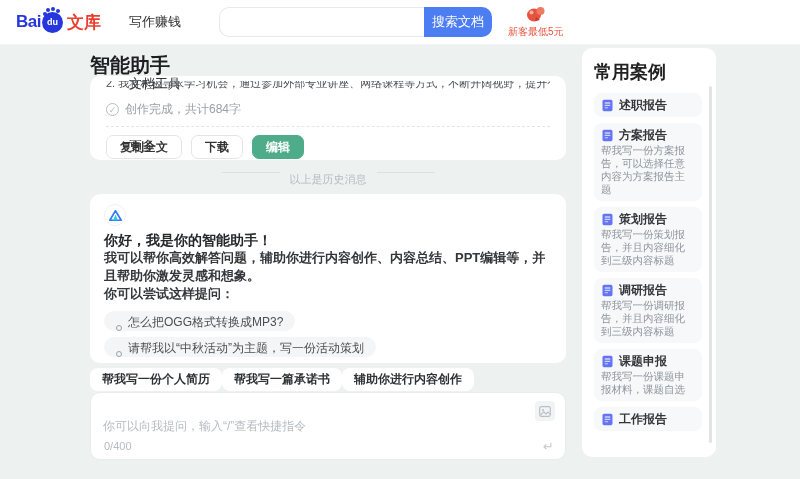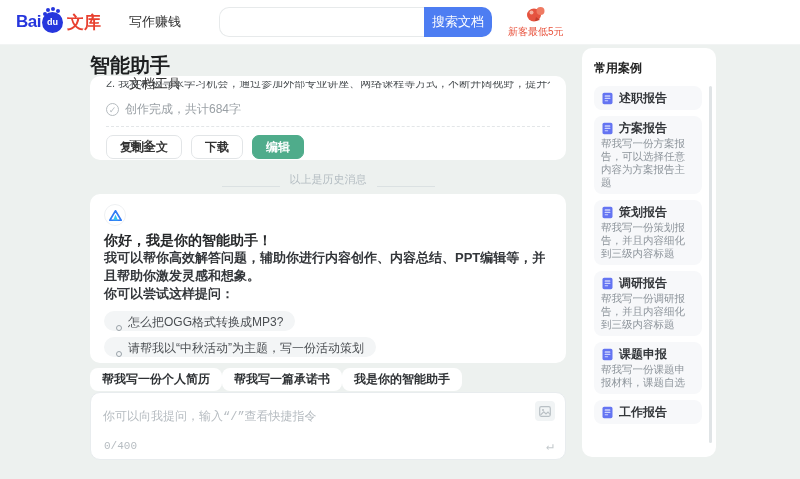--- a/index.html
+++ b/index.html
@@ -69,21 +69,21 @@
   .btn-row { display:flex; gap:9px; }
   .btn {
     height:24px; padding:0 13px; border-radius:7px; font-size:12px; font-weight:600;
     border:1px solid #e2e5e7; background:#fff; color:#333; cursor:pointer;
     display:flex; align-items:center;
   }
   .btn.green { background:#4fac8b; border-color:#4fac8b; color:#fff; }
 
   .history-divider {
     position:absolute; top:120px; left:0; width:476px;
-    display:flex; align-items:flex-end; justify-content:center; gap:10px;
+    display:flex; align-items:flex-start; justify-content:center; gap:10px;
     color:#b4bdc2; font-size:11px;
   }
   .history-divider .line { width:58px; height:1px; background:#dbe1e2; }
 
   .chat-card {
     position:absolute; top:142px; left:0; width:476px; height:169px;
     padding:10px 14px; overflow:hidden;
   }
   .ai-avatar {
     width:22px; height:22px; border-radius:50%; border:1px solid #eef0f2;
@@ -101,41 +101,41 @@
 
   .chips-row { position:absolute; top:316px; left:0; display:flex; }
   .chip {
     background:#fff; border-radius:8px; padding:0 12px; height:23px;
     font-size:12px; font-weight:bold; color:#2f3235; display:flex; align-items:center;
     cursor:pointer; white-space:nowrap;
   }
 
   .composer {
     position:absolute; top:340px; left:0; width:476px; height:68px;
-    background:#fff; border:1px solid #e8ecee; border-radius:10px; padding:15px 12px;font-family:Liberation Mono, monospace;
+    background:#fff; border:1px solid #e8ecee; border-radius:10px; padding:25px 12px;
   }
   .composer textarea {
     width:400px; height:34px; border:none; outline:none; resize:none;
     font-family:inherit; font-size:12px; color:#333; background:transparent;
   }
   .composer textarea::placeholder { color:#b6bcc1; }
   .tool-icon {
     position:absolute; top:8px; right:10px; width:20px; height:20px;
     background:#f1f4f5; border-radius:4px; display:flex; align-items:center;
     justify-content:center; cursor:pointer;
   }
   .counter { position:absolute; bottom:7px; left:13px; font-size:11px; color:#b6bcc1; }
   .enter-key { position:absolute; bottom:5px; right:11px; font-size:13px; color:#c4cacd; cursor:pointer; }
 
   
   .sidebar {
     position:absolute; left:582px; top:48px; width:134px; height:409px;
     background:#fff; border-radius:10px; padding:12px 10px 8px 12px; overflow:hidden;
   }
-  .sidebar-title { font-size:12px; font-weight:bold; color:#222; margin-bottom:9px; }
+  .sidebar-title { font-size:18px; font-weight:bold; color:#222; margin-bottom:9px; }
   .case-item {
     background:#f7f8fa; border-radius:8px; padding:5px 7px; margin-bottom:6px;
     width:108px; cursor:pointer;
   }
   .case-head { display:flex; align-items:center; gap:5px; }
   .case-title { font-size:12px; font-weight:bold; color:#33363a; line-height:14px; }
   .case-desc { margin-top:2px; font-size:10.5px; color:#8d949b; line-height:13px; }
   .side-scrollbar {
     position:absolute; right:4px; top:38px; width:3px; height:357px;
     background:#e0e4e6; border-radius:2px; cursor:pointer;
@@ -219,21 +219,21 @@
         <span class="dot"></span>
         <span>请帮我以“中秋活动”为主题，写一份活动策划</span>
       </div>
 
     </div>
   </div>
 
   <div class="chips-row">
     <div class="chip">帮我写一份个人简历</div>
     <div class="chip">帮我写一篇承诺书</div>
-    <div class="chip">我是你的智能助手</div>
+    <div class="chip">辅助你进行内容创作</div>
   </div>
 
   <div class="composer">
     <textarea placeholder="你可以向我提问，输入“/”查看快捷指令" style=""></textarea>
     <div class="tool-icon">
       <svg width="12" height="11" viewBox="0 0 12 11">
         <rect x="0.7" y="0.7" width="10.6" height="9.6" rx="1.5" fill="none" stroke="#b9c0c5" stroke-width="1.2"></rect>
         <circle cx="4" cy="4" r="1.1" fill="#b9c0c5"></circle>
         <path d="M1.5 9 L4.8 5.8 L7 8 L9 6 L11 8.5" fill="none" stroke="#b9c0c5" stroke-width="1.1"></path>
       </svg>

